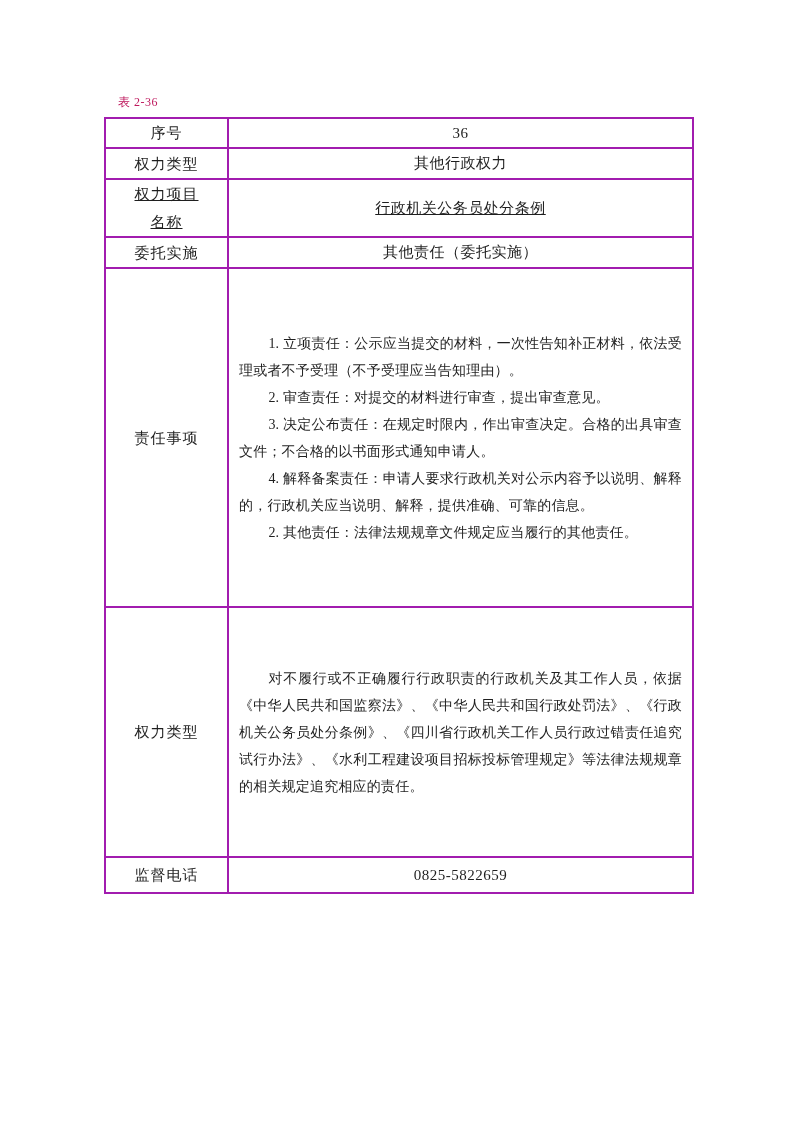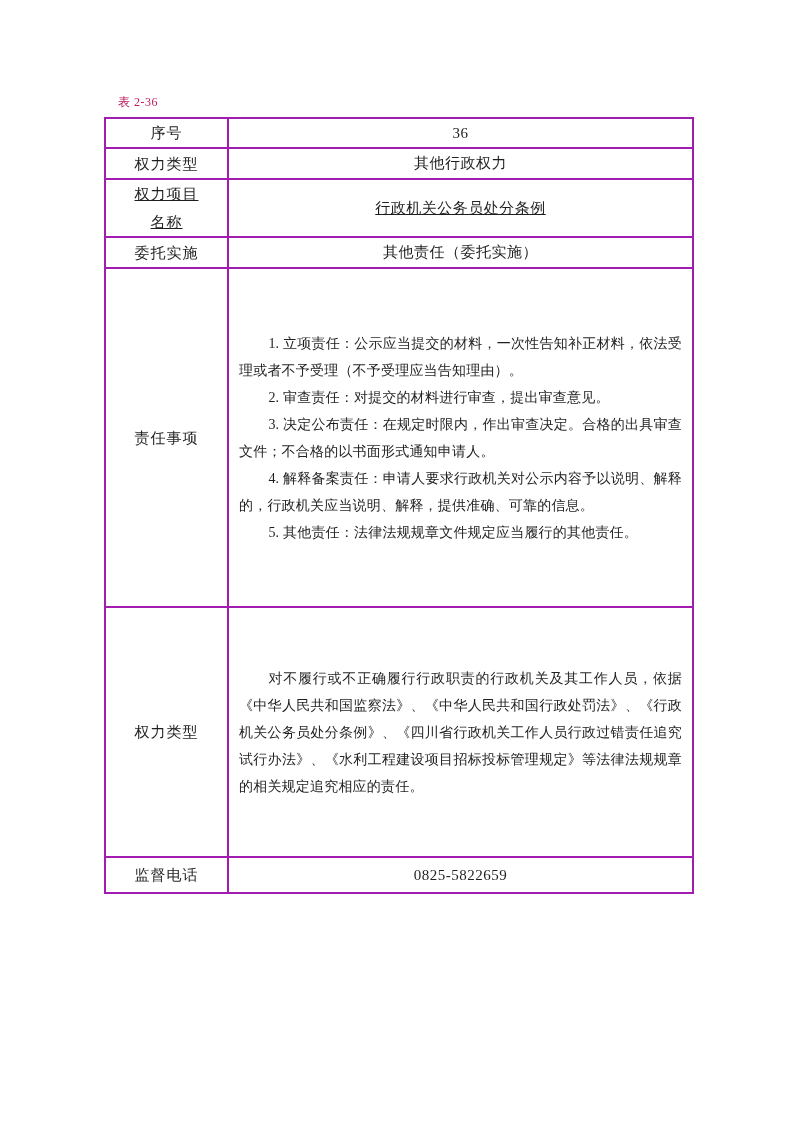--- a/index.html
+++ b/index.html
@@ -109,21 +109,21 @@
       <td class="value-cell">其他责任（委托实施）</td>
     </tr>
 
     <tr class="r-duties">
       <td class="label-cell">责任事项</td>
       <td class="text-cell">
             <p class="para">1. 立项责任：公示应当提交的材料，一次性告知补正材料，依法受理或者不予受理（不予受理应当告知理由）。</p>
             <p class="para">2. 审查责任：对提交的材料进行审查，提出审查意见。</p>
             <p class="para">3. 决定公布责任：在规定时限内，作出审查决定。合格的出具审查文件；不合格的以书面形式通知申请人。</p>
             <p class="para">4. 解释备案责任：申请人要求行政机关对公示内容予以说明、解释的，行政机关应当说明、解释，提供准确、可靠的信息。</p>
-            <p class="para">5. 其他责任：法律法规规章文件规定应当履行的其他责任。</p>
+            <p class="para">2. 其他责任：法律法规规章文件规定应当履行的其他责任。</p>
           </td>
     </tr>
 
     <tr class="r-account">
       <td class="label-cell">权力类型</td>
       <td class="text-cell">
             <p class="para">对不履行或不正确履行行政职责的行政机关及其工作人员，依据《中华人民共和国监察法》、《中华人民共和国行政处罚法》、《行政机关公务员处分条例》、《四川省行政机关工作人员行政过错责任追究试行办法》、《水利工程建设项目招标投标管理规定》等法律法规规章的相关规定追究相应的责任。</p>
           </td>
     </tr>
 

